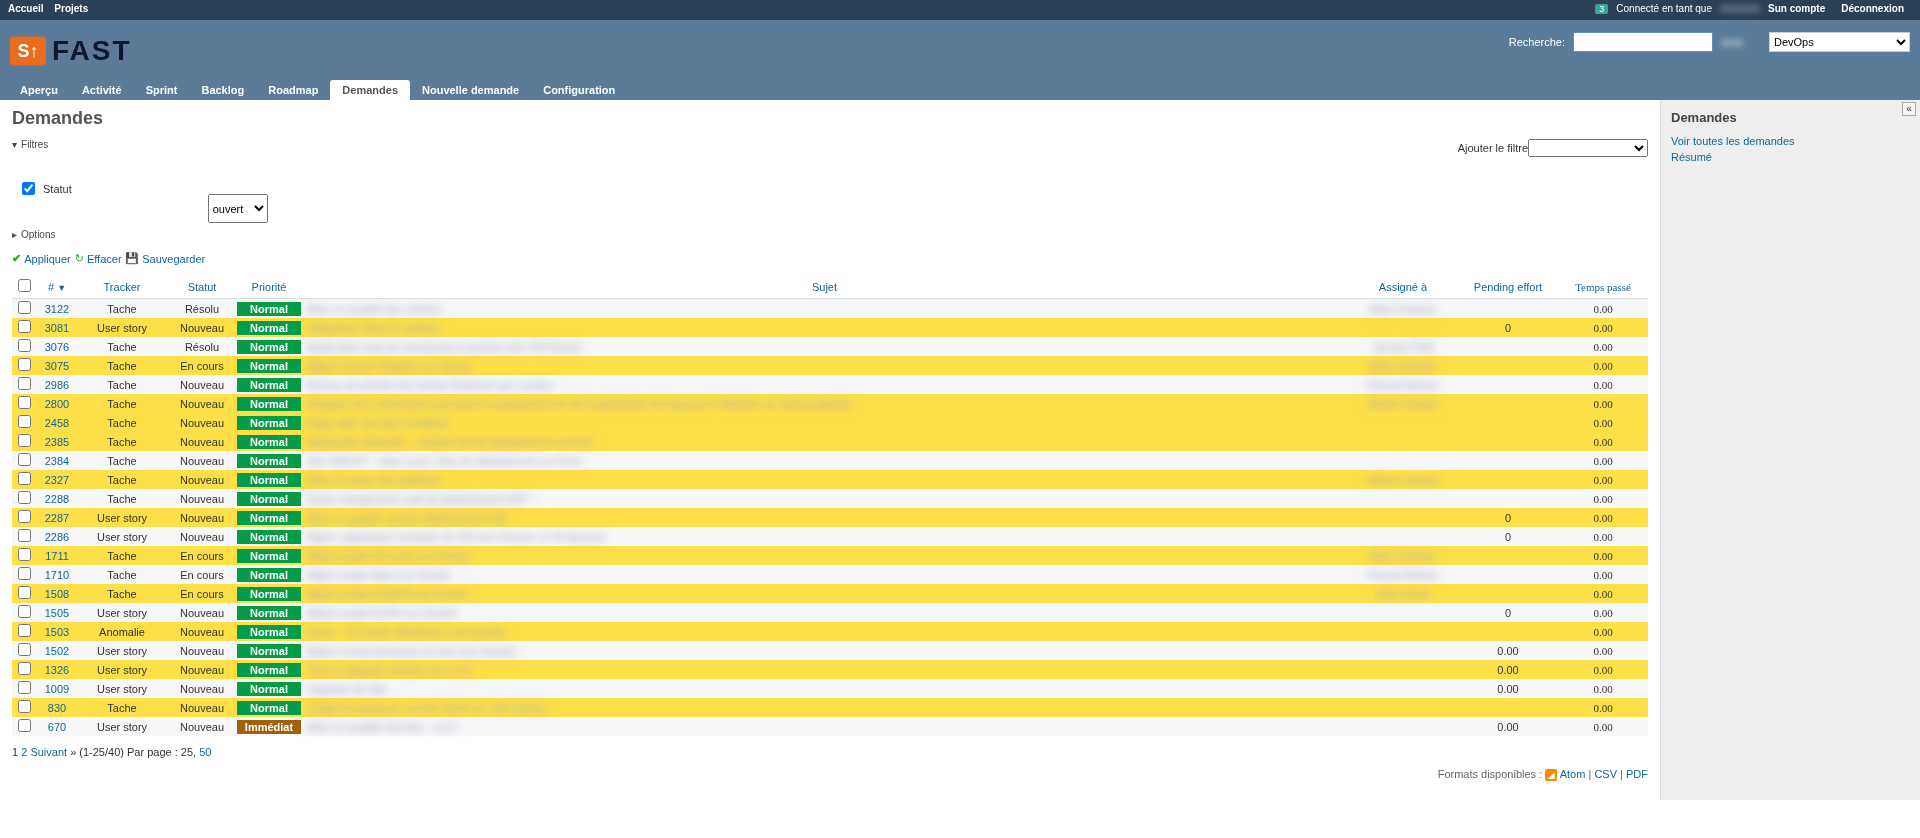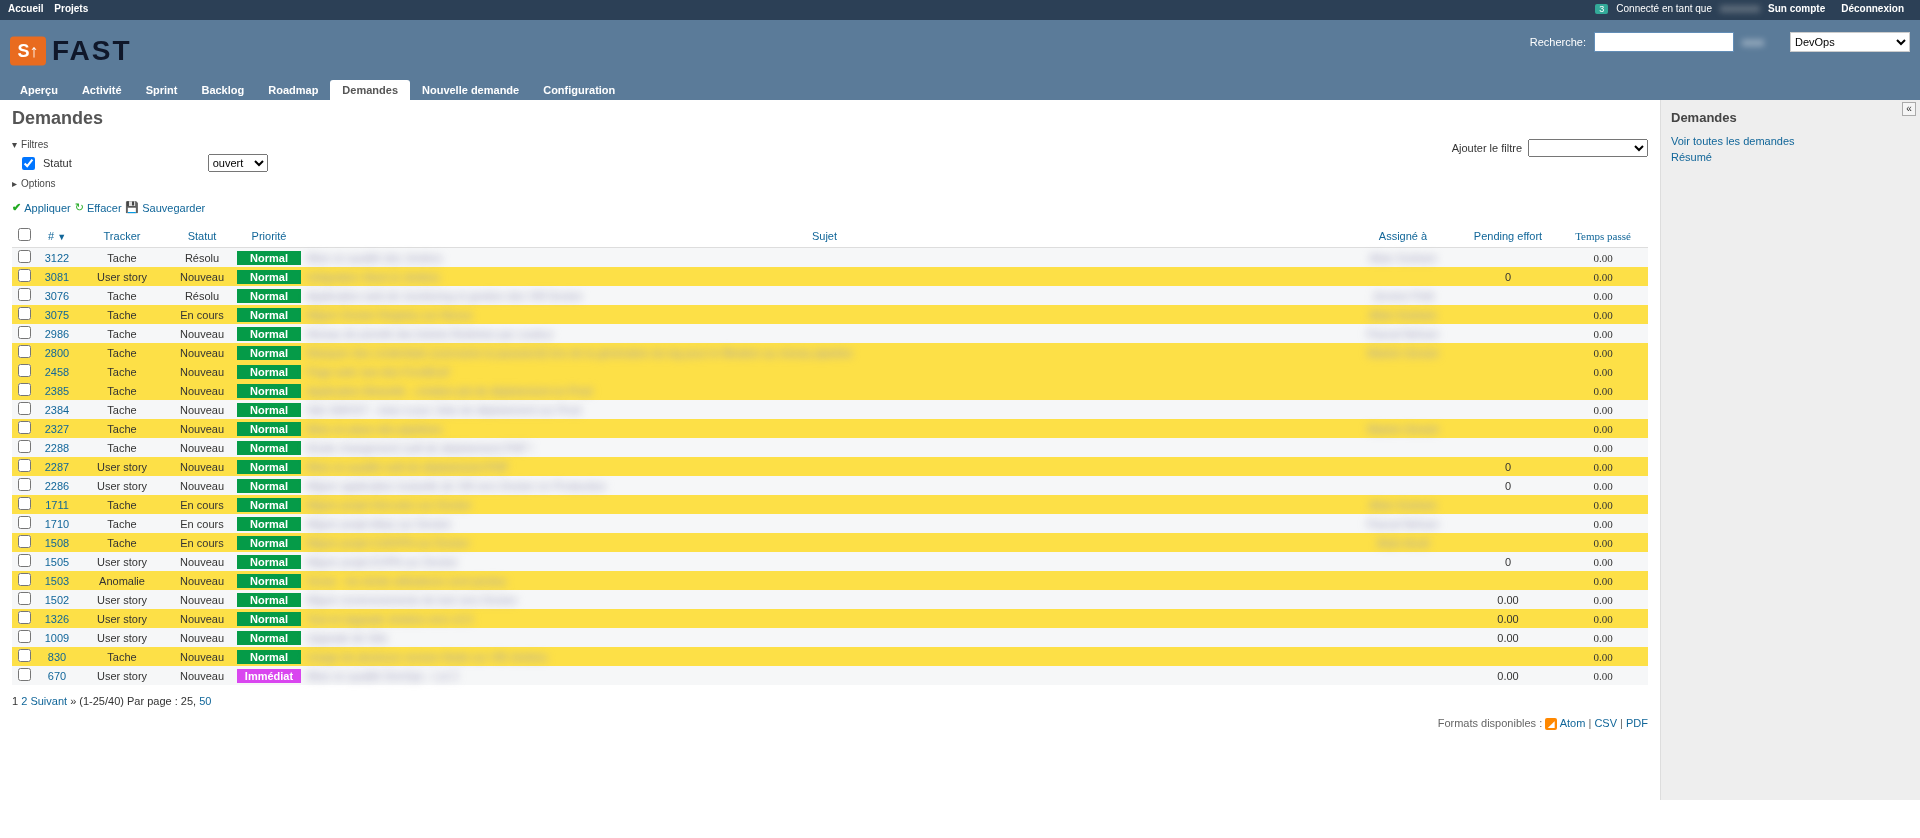--- a/index.html
+++ b/index.html
@@ -11,21 +11,21 @@
   .top-right { display: flex; align-items: center; gap: 8px; }
   .badge-green { background: #3a9; color: #fff; padding: 0 4px; border-radius: 2px; font-size: 9px; }
   .blurred-user { filter: blur(3px); color: #ccc; }
 
   .header { background: #5b7b99; display: flex; justify-content: space-between; align-items: center; padding: 6px 10px 0 10px; height: 56px; }
   .logo { display: flex; align-items: center; gap: 6px; }
   .logo-svg { height: 36px; }
   .logo-text { font-size: 28px; font-weight: bold; color: #0f172a; letter-spacing: 2px; font-family: Arial, sans-serif; }
   .search-area { display: flex; align-items: center; gap: 8px; color: #fff; font-size: 11px; margin-top:-18px;}
   .search-area input { height: 20px; width: 140px; padding: 0 4px; border: 1px solid #628db6; background:#fff; font-size:11px;}
-  .search-area select { height: 20px; width: 120px; font-size:11px; background:#fff; border:1px solid #ccc;}
+  .search-area select { height: 20px; width: 141px; font-size:11px; background:#fff; border:1px solid #ccc;}
   .blurred-box { filter: blur(3px); display:inline-block; width:40px;}
 
   .main-menu { background: #5b7b99; height: 24px; display: flex; align-items: flex-end; padding: 0 8px; }
   .main-menu a { color: #fff; padding: 4px 12px; font-weight: bold; font-size: 11px; display:inline-block;}
   .main-menu a.selected { background: #fff; color: #555; border-top-left-radius: 3px; border-top-right-radius: 3px; }
 
   .content-wrapper { display: flex; }
   .main { flex: 1; padding: 8px 12px; }
   .sidebar { width: 260px; background: #eee; border-left: 1px solid #ddd; padding: 10px; min-height: 700px; position:relative; }
   .sidebar h3 { font-size: 13px; color: #444; margin-bottom: 10px; font-weight:bold;}
@@ -33,40 +33,40 @@
   .sidebar-toggle { position:absolute; top:2px; right:4px; width:14px; height:14px; border:1px solid #aaa; background:#f5f5f5; font-size:10px; text-align:center; line-height:12px; cursor:pointer;}
 
   h2.page-title { font-size: 18px; color: #555; margin-bottom: 10px; font-weight:bold;}
 
   .filters-box { margin-bottom: 6px; }
   .fieldset-legend { font-size: 10px; color: #484848; cursor: pointer; display:flex; align-items:center; gap:4px; margin-bottom:4px;}
   .triangle-down::before { content:"▾"; font-size:10px;}
   .triangle-right::before { content:"▸"; font-size:10px;}
   .filter-row { display: flex; align-items: center; gap: 8px; margin: 4px 0 6px 10px; }
   .filter-row label { font-size: 11px; }
-  .filter-row select { font-size:11px; height:18px; width:60px;}
-  .add-filter { display:flex; align-items:center; gap:6px; margin-left:auto; font-size:11px;}
+  .filter-row select { font-size:11px; height:29px; width:60px;margin-top:40px;}
+  .add-filter { display:flex; align-items:center; gap:0; margin-left:auto; font-size:11px;}
   .add-filter select { width:120px; height:18px; font-size:11px;}
   .filters-top { display:flex; justify-content:space-between; align-items:flex-start;}
 
   .query-buttons { margin: 8px 0 10px 0; display:flex; align-items:center; gap:4px; font-size:11px;}
   .query-buttons a { display:inline-flex; align-items:center; gap:3px; color:#169;}
   .icon-check { color:#2a2; font-weight:bold;}
   .icon-refresh { color:#2a2;}
   .icon-save { color:#28c;}
 
   table.issues { width: 100%; border-collapse: collapse; font-size: 11px; }
   table.issues th { color: #169; font-weight: normal; padding: 4px 6px; text-align: center; border-bottom: 1px solid #ddd; white-space:nowrap;}
   table.issues th a { color: #169;}
   table.issues td { padding: 2px 6px; text-align: center; height: 18px; }
   table.issues tr.odd { background: #f6f7f8; }
   table.issues tr.even { background: #fde047; }
   table.issues td.subject { text-align: left; }
   .prio-normal { background: #059b48; color: #fff; font-weight: bold; display:block; padding:1px 0;}
-  .prio-immediat { background: #d946ef; color: #fff; font-weight: bold; display:block; padding:1px 0;}
+  .prio-immediat { background: #a16207; color: #fff; font-weight: bold; display:block; padding:1px 0;}
   .blur { filter: blur(4px); color: #99b; }
   .col-check { width: 18px;}
   .col-id { width: 40px; text-align:right;}
   .col-tracker { width:90px;}
   .col-status { width:70px;}
   .col-prio { width:64px; padding:0 !important;}
   .col-assigned { width:110px;}
   .col-pending { width:100px; text-align:right;}
   .col-time { width:90px; text-align:right;font-family:Liberation Serif, serif;}
   td.col-id a { color:#169;}

